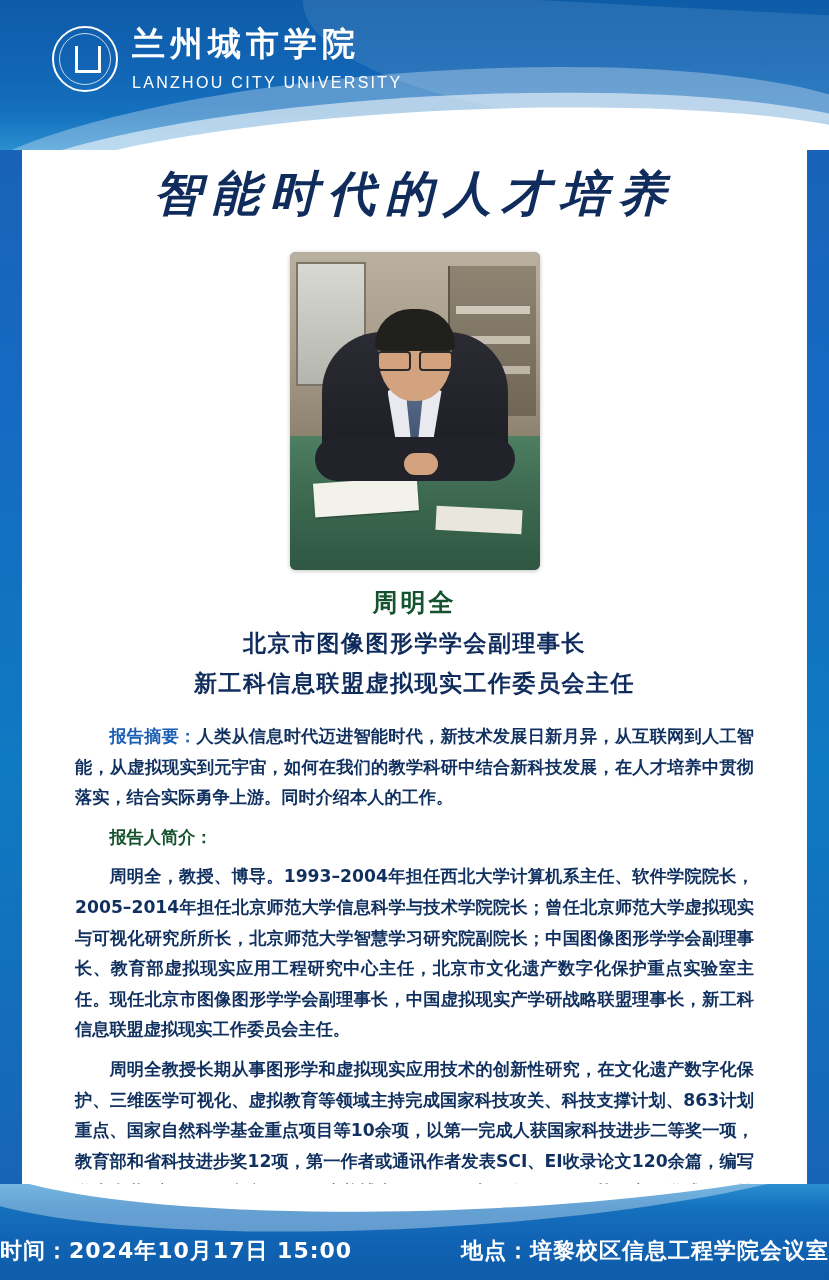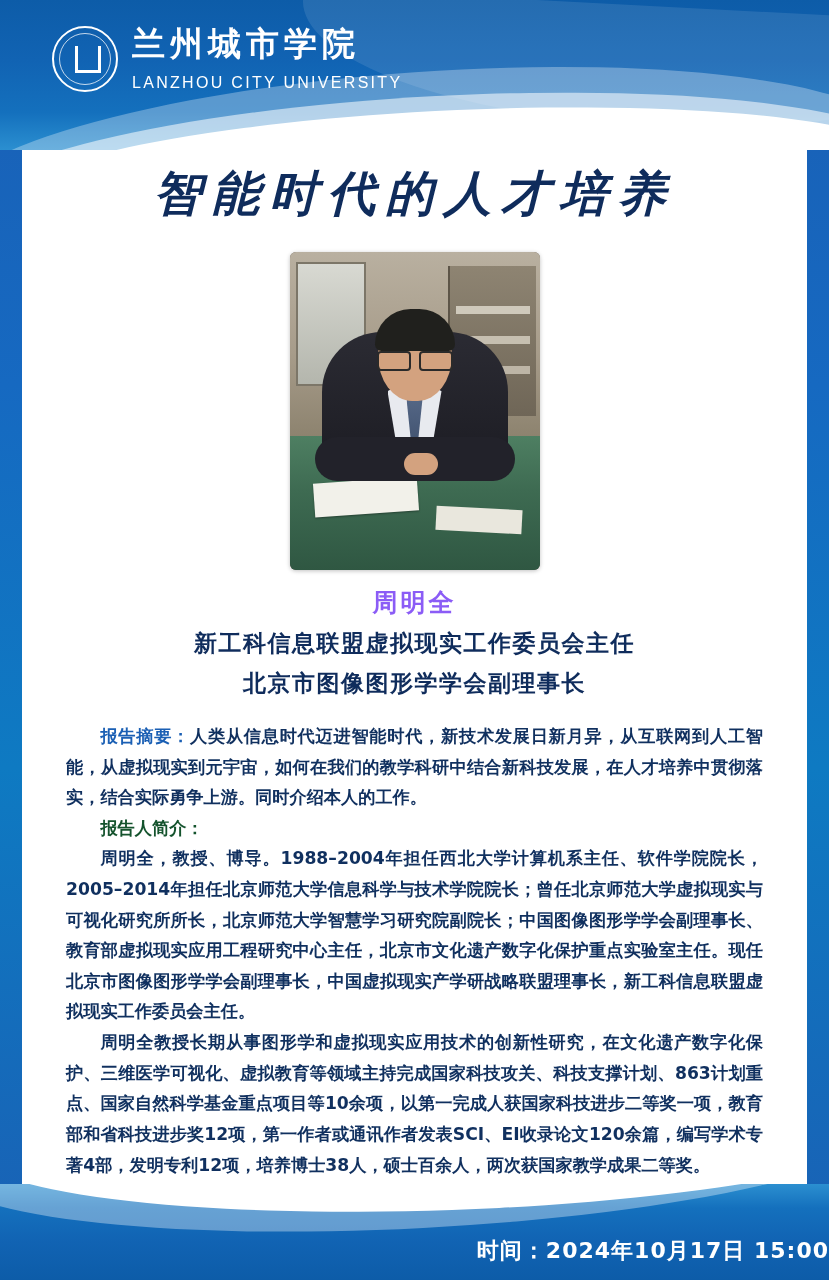--- a/index.html
+++ b/index.html
@@ -144,21 +144,21 @@
     left: -30px; bottom: 70px;
     width: 960px; height: 120px;
     background: #ffffff;
     border-radius: 0 0 50% 50% / 0 0 65% 65%;
     transform: rotate(-2deg);
   }
   .footer-text {
     position: absolute;
     left: 0; right: 0; bottom: 14px;
     display: flex;
-    justify-content: flex-end;
+    justify-content: space-between;
     gap: 28px;
     color: #ffffff;
     font-size: 22px;
     font-weight: bold;
     letter-spacing: 1px;
     font-family: "DejaVu Sans", sans-serif;
   }
 
   
   .content {
@@ -271,21 +271,21 @@
   .p-hand {
     position:absolute; bottom: 30%; left: 50%; transform: translateX(-50%) translateX(6px);
     width: 34px; height: 22px; background:#d3a27f; border-radius: 12px;
   }
 
   .speaker-name {
     margin-top: 16px;
     text-align: center;
     font-size: 25px;
     font-weight: bold;
-    color: #8b5cf6;
+    color: #14532d;
     letter-spacing: 3px;
     font-family: "DejaVu Sans", sans-serif;
   }
   .speaker-title {
     margin-top: 9px;
     text-align: center;
     font-size: 23px;
     font-weight: bold;
     color: #0f2c5c;
     letter-spacing: 1.5px;
@@ -294,21 +294,21 @@
 
   .body-text {
     margin: 22px 44px 0 44px;
     font-size: 17.2px;
     line-height: 1.78;
     color: #10305f;
     font-weight: bold;
     font-family: "DejaVu Sans", sans-serif;
     text-align: justify;
   }
-  .body-text p { margin: 0; }
+  .body-text p { margin: 9px; }
   .lead { color: #1a5fb4; }
   .indent { text-indent: 2em; }
   .section-label {
     color: #14532d;
     text-indent: 2em;
     margin-top: 2px;
   }
 </style>
 </head>
 <body>
@@ -349,33 +349,34 @@
         <div class="p-tie"></div>
       </div>
       <div class="p-arm"></div>
       <div class="p-hand"></div>
       <div class="p-head"></div>
       <div class="p-hair"></div>
       <div class="p-glasses"></div>
     </div>
 
     <div class="speaker-name">周明全</div>
+    <div class="speaker-title">北京市图像图形学学会副理事长</div>
     <div class="speaker-title">新工科信息联盟虚拟现实工作委员会主任</div>
-    <div class="speaker-title">北京市图像图形学学会副理事长</div>
 
     <div class="body-text">
       <p class="indent"><span class="lead">报告摘要：</span><span>人类从信息时代迈进智能时代，新技术发展日新月异，从互联网到人工智能，从虚拟现实到元宇宙，如何在我们的教学科研中结合新科技发展，在人才培养中贯彻落实，结合实际勇争上游。同时介绍本人的工作。</span></p>
       <p class="section-label">报告人简介：</p>
-      <p class="indent">周明全，教授、博导。1988–2004年担任西北大学计算机系主任、软件学院院长，2005–2014年担任北京师范大学信息科学与技术学院院长；曾任北京师范大学虚拟现实与可视化研究所所长，北京师范大学智慧学习研究院副院长；中国图像图形学学会副理事长、教育部虚拟现实应用工程研究中心主任，北京市文化遗产数字化保护重点实验室主任。现任北京市图像图形学学会副理事长，中国虚拟现实产学研战略联盟理事长，新工科信息联盟虚拟现实工作委员会主任。</p>
+      <p class="indent">周明全，教授、博导。1993–2004年担任西北大学计算机系主任、软件学院院长，2005–2014年担任北京师范大学信息科学与技术学院院长；曾任北京师范大学虚拟现实与可视化研究所所长，北京师范大学智慧学习研究院副院长；中国图像图形学学会副理事长、教育部虚拟现实应用工程研究中心主任，北京市文化遗产数字化保护重点实验室主任。现任北京市图像图形学学会副理事长，中国虚拟现实产学研战略联盟理事长，新工科信息联盟虚拟现实工作委员会主任。</p>
       <p class="indent">周明全教授长期从事图形学和虚拟现实应用技术的创新性研究，在文化遗产数字化保护、三维医学可视化、虚拟教育等领域主持完成国家科技攻关、科技支撑计划、863计划重点、国家自然科学基金重点项目等10余项，以第一完成人获国家科技进步二等奖一项，教育部和省科技进步奖12项，第一作者或通讯作者发表SCI、EI收录论文120余篇，编写学术专著4部，发明专利12项，培养博士38人，硕士百余人，两次获国家教学成果二等奖。</p>
     </div>
 
   </div>
 
   <div class="footer">
     <div class="footer-wave1"></div>
     <div class="footer-wave2"></div>
     <div class="footer-text">
       <span>时间：2024年10月17日 15:00</span>
+      <span>地点：培黎校区信息工程学院会议室</span>
     </div>
   </div>
 
 </div>
 
 </body></html>

